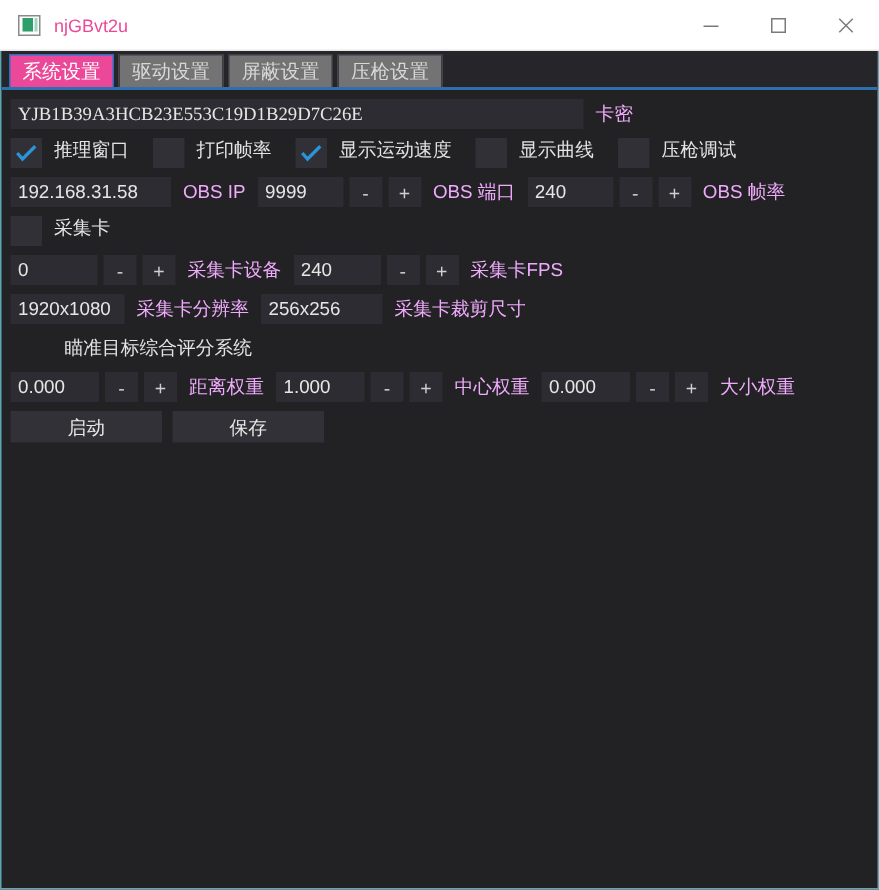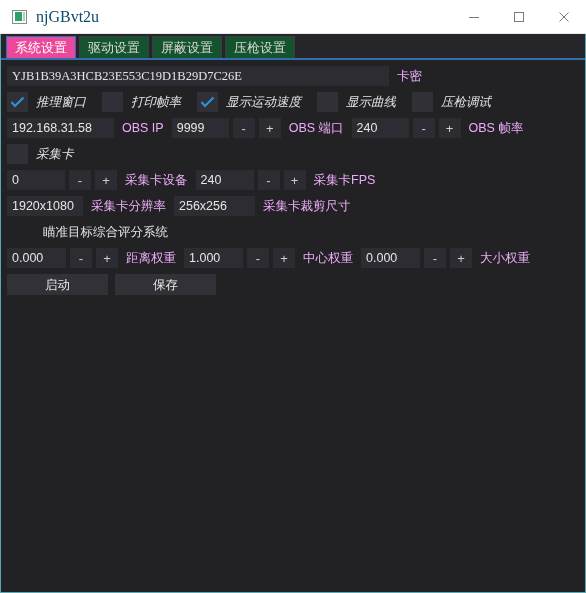--- a/index.html
+++ b/index.html
@@ -52,24 +52,23 @@
     width: 7px;
     background: #2e9e6b;
     margin: 1.5px 0 1.5px 1.5px;
   }
   .app-icon .ic-b {
     flex: 1;
     background: #9fd7bd;
     margin: 1.5px 1.5px 1.5px 1px;
   }
   .title-text {
-    font-size: 16px;
-    color: #0c4a6e;
+    font-size: 12px;
+    color: #ec4899;
     white-space: nowrap;
-    font-family: Liberation Serif, serif;
   }
   .title-buttons {
     display: flex;
     height: 33px;
     flex: 0 0 auto;
   }
   .tb-btn {
     width: 45px;
     height: 33px;
     display: flex;
@@ -97,21 +96,21 @@
     box-sizing: border-box;
     border-bottom: 2px solid #2f6fb0;
   }
   .tab {
     height: 22px;
     line-height: 22px;
     padding: 0 8px;
     margin-right: 3px;
     font-size: 13px;
     color: #d8d8d8;
-    background: #14532d;
+    background: #737373;
     border: 1px solid #3c3c44;
     border-bottom: none;
     box-sizing: border-box;
     white-space: nowrap;
     cursor: default;
   }
   .tab.active {
     background: #ec4899;
     color: #ffffff;
     border-color: #2173c4;
@@ -160,23 +159,21 @@
   }
   .lbl {
     font-size: 12.5px;
     color: #f0abfc;
     margin-left: 8px;
     white-space: nowrap;
   }
   .gap { width: 8px; }
   .chk-wrap {
     display: flex;
-    align-items: center;
     margin-right: 2px;
-    font-style: italic;
   }
   .chkbox {
     width: 21px;
     height: 20px;
     background: #303036;
     display: flex;
     align-items: center;
     justify-content: center;
     box-sizing: border-box;
     cursor: default;

